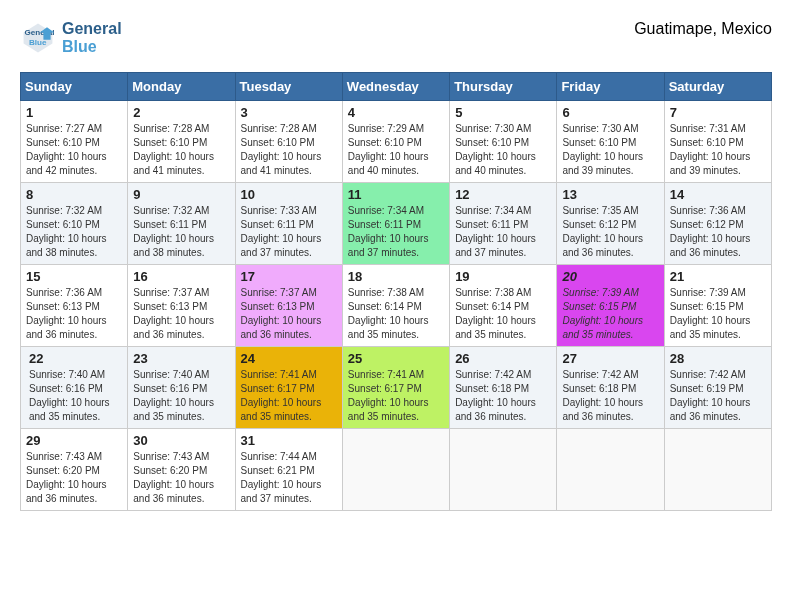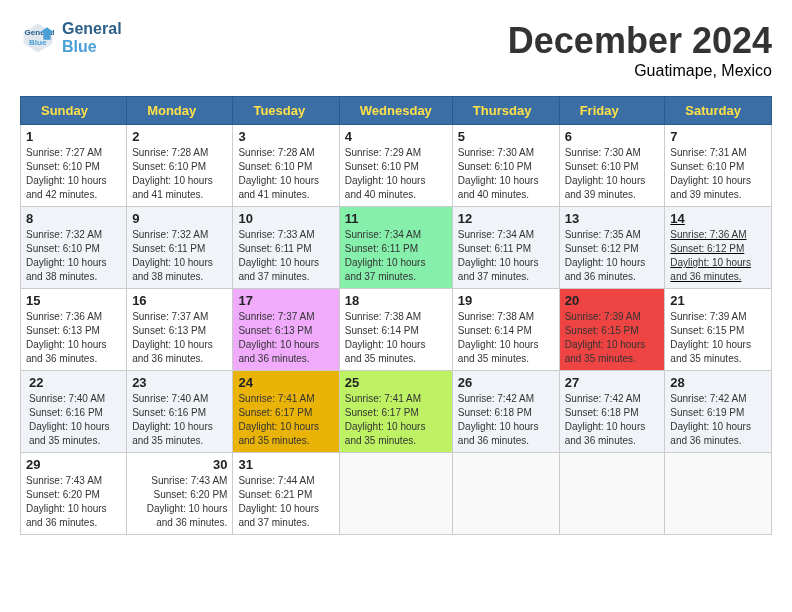--- a/index.html
+++ b/index.html
@@ -37,22 +37,22 @@
       font-size: 16px;
       color: #000000;
     }
     .calendar {
       width: 100%;
       border-collapse: collapse;
       font-size: 11px;
     }
     .calendar th {
       background: #3a6ea5;
-      color: #fde047;
-      padding: 6px 20px;
+      color: #ffffff;
+      padding: 6px 4px;
       text-align: left;
       font-size: 13px;
       font-weight: bold;
       border: 1px solid #2d5a8a;
     }
     .calendar td {
       border: 1px solid #ccc;
       vertical-align: top;
       padding: 4px 5px;
       width: calc(100% / 7);
@@ -91,21 +91,20 @@
       <text x="5" y="17" font-size="9" font-weight="bold" fill="#2c5f8a">General</text>
       <text x="10" y="28" font-size="9" font-weight="bold" fill="#4a9fd4">Blue</text>
       <polygon points="30,8 38,14 34,14 34,22 26,22 26,14 22,14" fill="#4a9fd4"></polygon>
     </svg>
     <div>
       <div style="font-size:16px;font-weight:bold;color:#2c5f8a;line-height:1.1">General</div>
       <div style="font-size:16px;font-weight:bold;color:#4a9fd4;line-height:1.1">Blue</div>
     </div>
   </div>
   <div class="title-area">
-    <div class="month-title">December 2024</div>
     <div class="location">Guatimape, Mexico</div>
   </div>
 </div>
 
 <table class="calendar">
   <thead>
     <tr>
     <th>Sunday</th>
         <th>Monday</th>
         <th>Tuesday</th>
@@ -216,21 +215,21 @@
           </div>
         </td>
         <td style="background: rgb(240, 244, 248);">
           <span class="day-number">13</span>
           <div class="day-info">
             Sunrise: 7:35 AM<br>
             Sunset: 6:12 PM<br>
             Daylight: 10 hours<br>and 36 minutes.
           </div>
         </td>
-        <td style="background: rgb(240, 244, 248); text-decoration: underline;">
+        <td style="background: rgb(240, 244, 248);">
           <span class="day-number">14</span>
           <div class="day-info">
             Sunrise: 7:36 AM<br>
             Sunset: 6:12 PM<br>
             Daylight: 10 hours<br>and 36 minutes.
           </div>
         </td>
       </tr>
       <tr>
         <td style="background: rgb(255, 255, 255);">
@@ -266,21 +265,21 @@
           </div>
         </td>
         <td style="background: rgb(255, 255, 255);">
           <span class="day-number">19</span>
           <div class="day-info">
             Sunrise: 7:38 AM<br>
             Sunset: 6:14 PM<br>
             Daylight: 10 hours<br>and 35 minutes.
           </div>
         </td>
-        <td style="background: #ef4444;">
+        <td style="background: #d946ef; font-style: italic;">
           <span class="day-number">20</span>
           <div class="day-info">
             Sunrise: 7:39 AM<br>
             Sunset: 6:15 PM<br>
             Daylight: 10 hours<br>and 35 minutes.
           </div>
         </td>
         <td style="background: rgb(255, 255, 255); border-radius: 15px;">
           <span class="day-number">21</span>
           <div class="day-info">
@@ -350,21 +349,21 @@
       </tr>
       <tr>
         <td style="background: rgb(255, 255, 255); margin-top: 36px;">
           <span class="day-number">29</span>
           <div class="day-info">
             Sunrise: 7:43 AM<br>
             Sunset: 6:20 PM<br>
             Daylight: 10 hours<br>and 36 minutes.
           </div>
         </td>
-        <td style="background: rgb(255, 255, 255); text-align: right;">
+        <td style="background: rgb(255, 255, 255);">
           <span class="day-number">30</span>
           <div class="day-info">
             Sunrise: 7:43 AM<br>
             Sunset: 6:20 PM<br>
             Daylight: 10 hours<br>and 36 minutes.
           </div>
         </td>
         <td style="background: rgb(255, 255, 255);">
           <span class="day-number">31</span>
           <div class="day-info">

